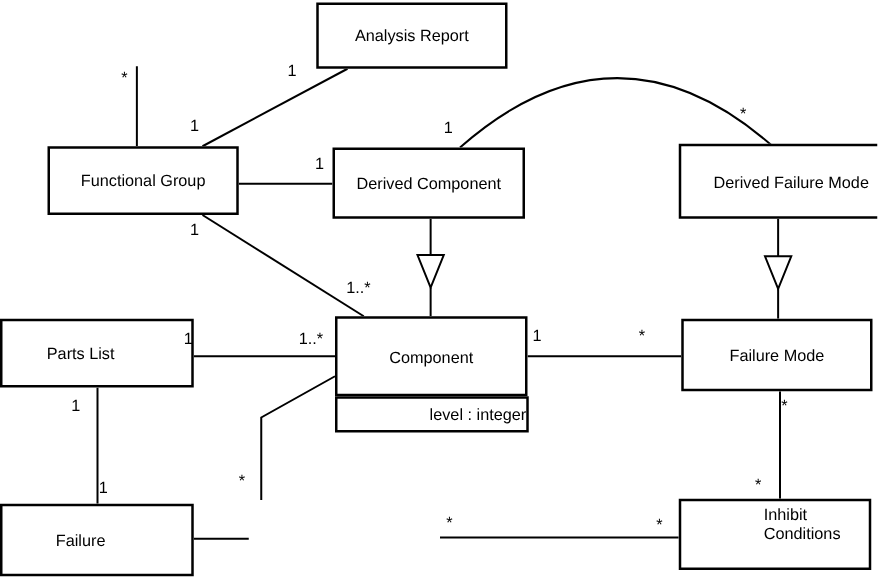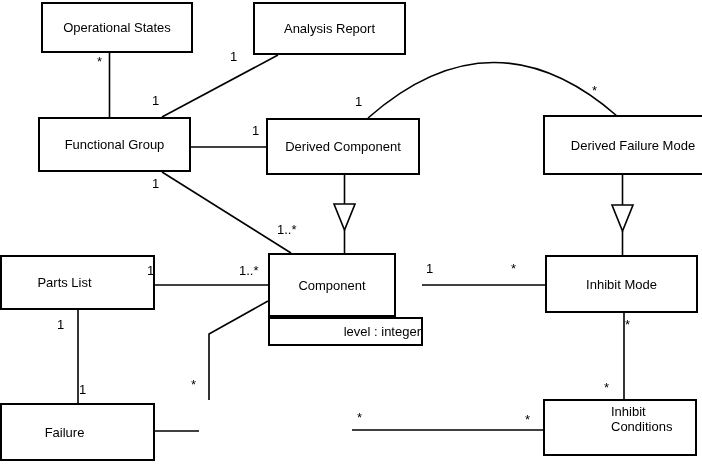--- a/index.html
+++ b/index.html
@@ -40,23 +40,20 @@
 
     <path d="M344.5 175 V204"></path>
     <polygon points="334,204 355,204 344.5,230" fill="#ffffff"></polygon>
     <path d="M344.5 230 V253"></path>
 
     <path d="M622.5 175 V205"></path>
     <polygon points="612,205 633,205 622.5,231" fill="#ffffff"></polygon>
     <path d="M622.5 231 V255"></path>
   </svg>
 
-  <div class="uml-box" style="left:41px;top:2px;width:152px;height:51px">
-    <span>Operational States</span>
-  </div>
 
   <div class="uml-box" style="left:253px;top:2px;width:153px;height:53px">
     <span>Analysis Report</span>
   </div>
 
   <div class="uml-box" style="left:38px;top:117px;width:153px;height:55px">
     <span>Functional Group</span>
   </div>
 
   <div class="uml-box" style="left:266px;top:118px;width:154px;height:57px">
@@ -64,29 +61,29 @@
   </div>
 
   <div class="uml-box" style="left:543px;top:115px;width:180px;height:60px">
     <span>Derived Failure Mode</span>
   </div>
 
   <div class="uml-box shift-left" style="left:0px;top:255px;width:155px;height:55px">
     <span>Parts List</span>
   </div>
 
-  <div class="uml-box" style="left:268px;top:253px;width:128px;height:64px">
+  <div class="uml-box" style="left:268px;top:253px;width:154px;height:64px">
     <span>Component</span>
   </div>
   <div class="uml-box attr-box" style="left:268px;top:317px;width:155px;height:29px">
     <span>level : integer</span>
   </div>
 
   <div class="uml-box" style="left:545px;top:255px;width:153px;height:58px">
-    <span>Inhibit Mode</span>
+    <span>Failure Mode</span>
   </div>
 
   <div class="uml-box shift-left" style="left:0px;top:403px;width:155px;height:58px">
     <span>Failure</span>
   </div>
 
 
   <div class="uml-box top-left" style="left:543px;top:399px;width:154px;height:57px">
     <span class="wrap-narrow">Inhibit Conditions</span>
   </div>

